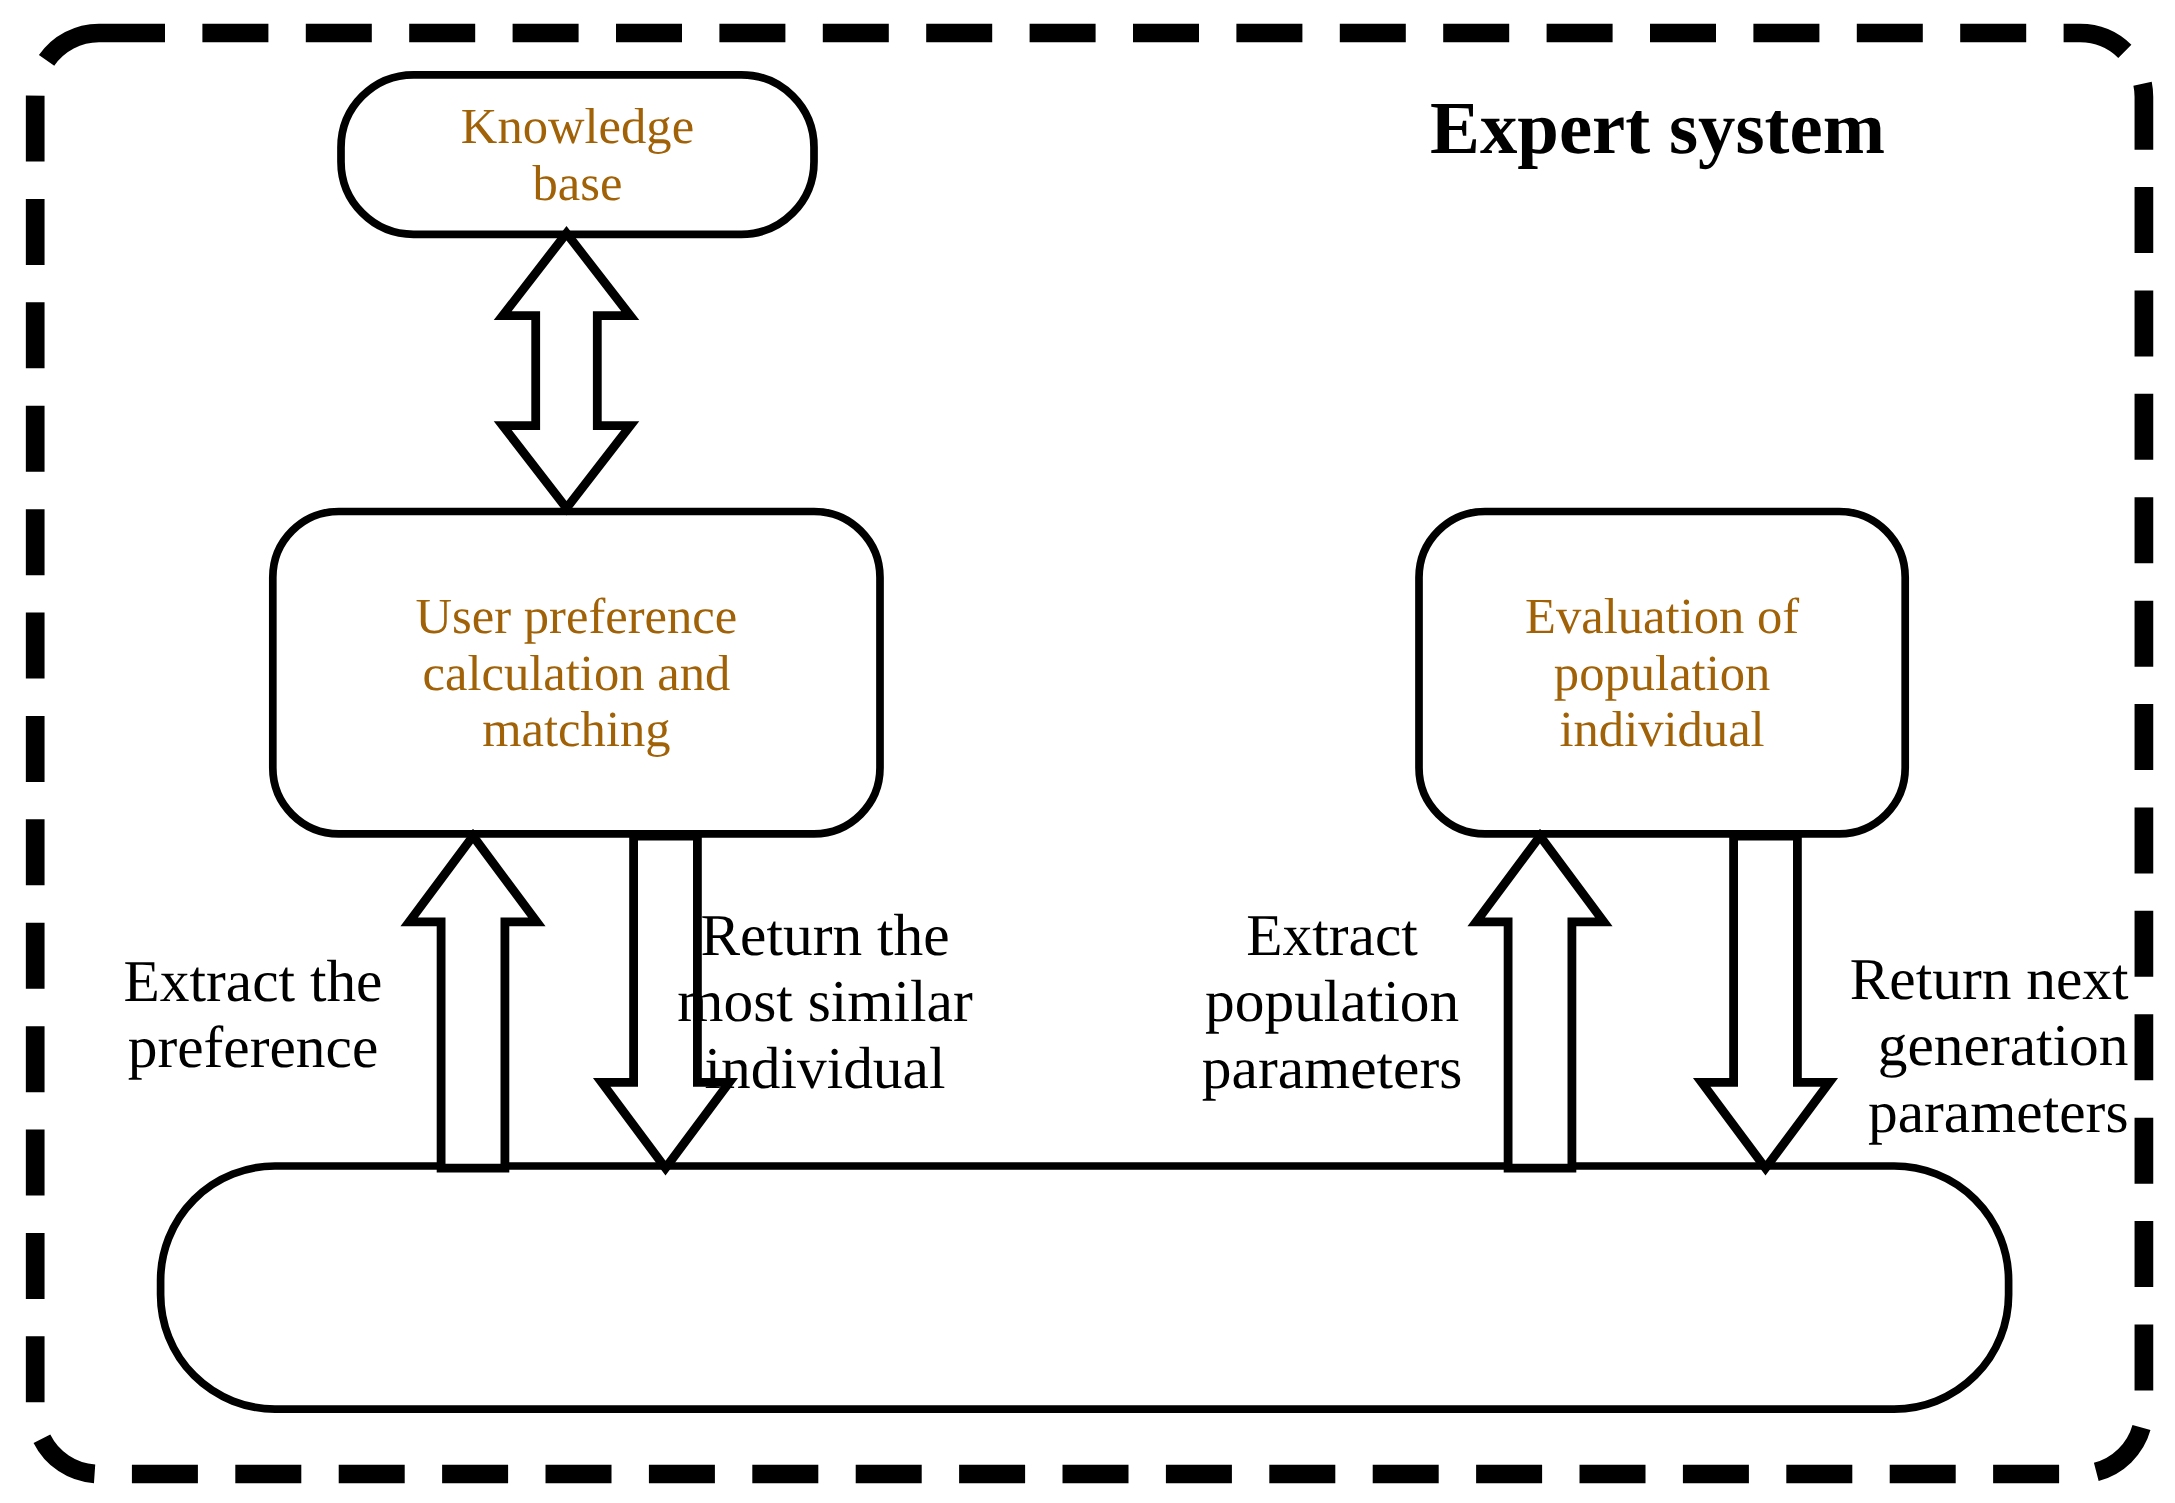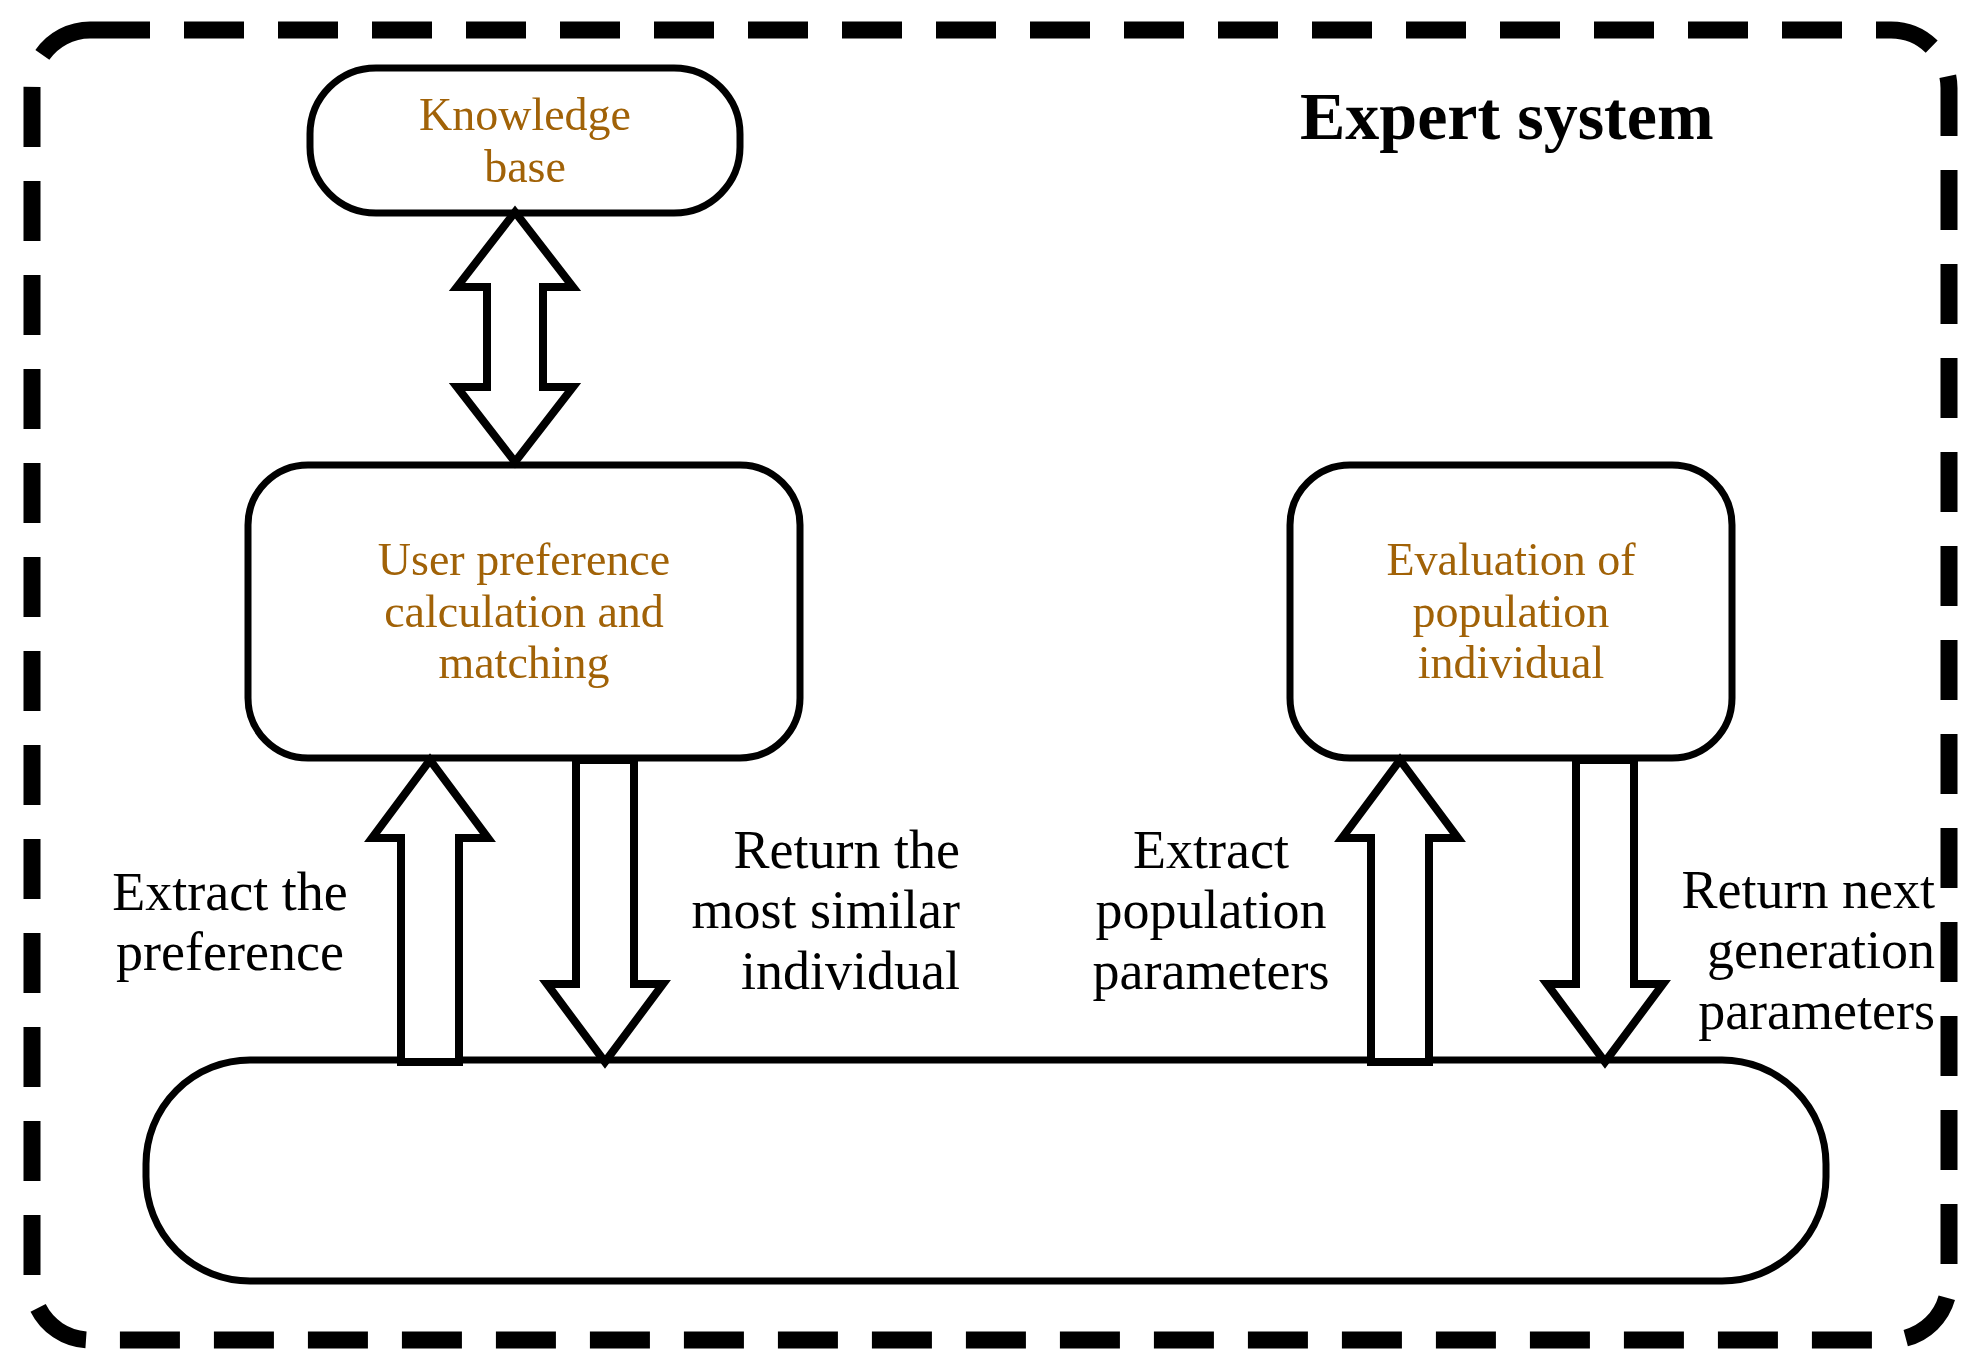--- a/index.html
+++ b/index.html
@@ -91,21 +91,21 @@
 matching</div>
 
   <div class="node-text" style="left:1290px; top:465px; width:442px; height:293px;">Evaluation of
 population
 individual</div>
 
 
   <div class="edge-label lbl-center" style="left:80px; top:862px; width:300px;">Extract the
 preference</div>
 
-  <div class="edge-label lbl-right" style="left:540px; top:820px; width:420px;">Return the
+  <div class="edge-label lbl-right" style="left:540px; top:820px; width:420px;text-align:center;">Return the
 most similar
 individual</div>
 
   <div class="edge-label lbl-center" style="left:1056px; top:820px; width:310px;">Extract
 population
 parameters</div>
 
   <div class="edge-label lbl-right" style="left:1560px; top:860px; width:375px;">Return next
 generation
 parameters</div>

